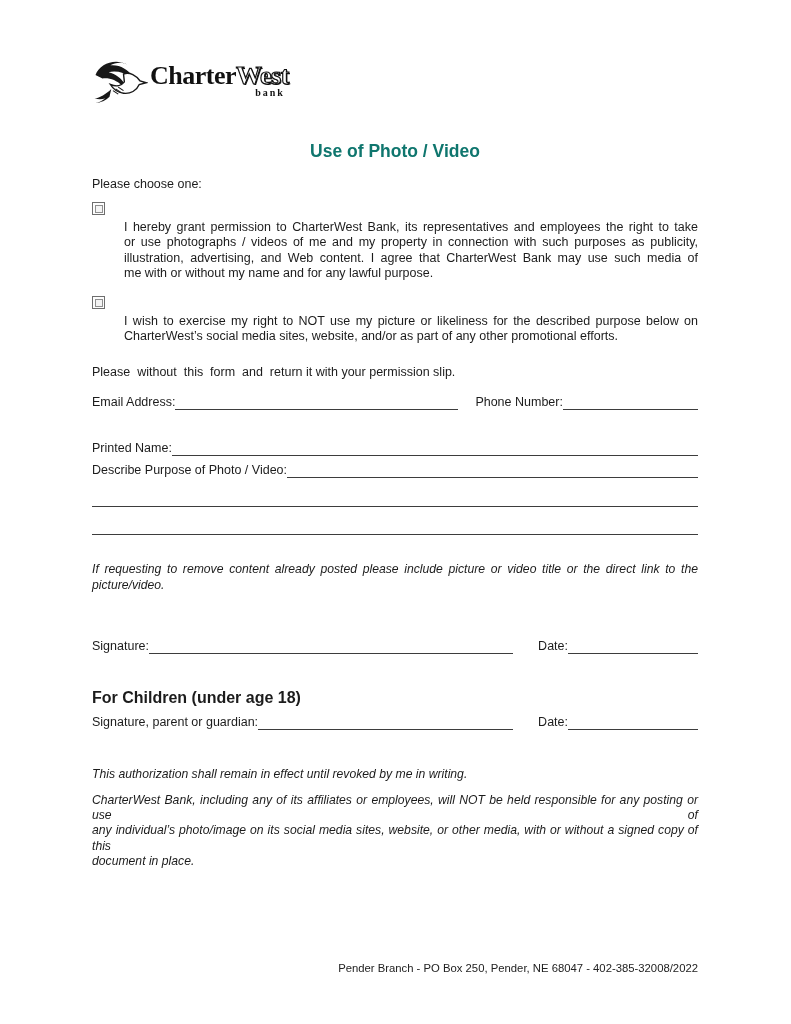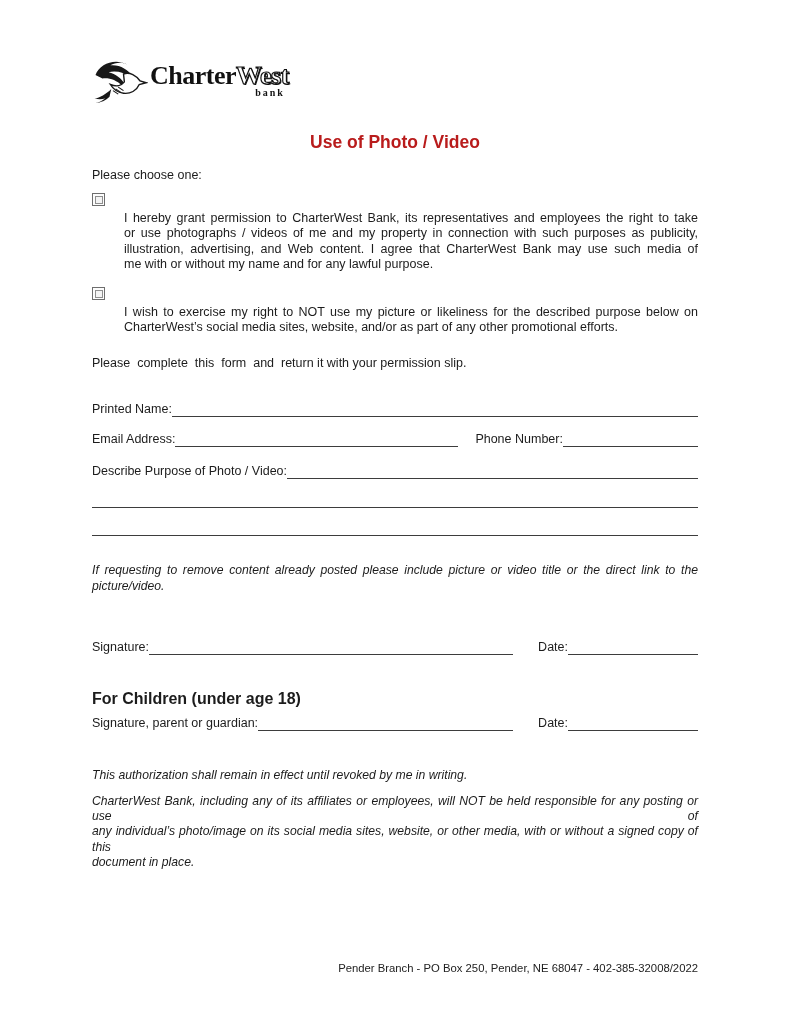--- a/index.html
+++ b/index.html
@@ -14,21 +14,21 @@
 
   
   .logo { margin-top:55px; height:52px; display:flex; align-items:flex-start; }
   .logo svg { display:block; margin-top:2px; }
   .logo-text { margin-left:2px; margin-top:8px; font-family:"Liberation Serif","DejaVu Serif",serif; font-weight:bold; }
   .logo-line { font-size:26px; line-height:26px; letter-spacing:-0.5px; white-space:nowrap; }
   .charter { color:#111; }
   .west { color:#ffffff; -webkit-text-stroke:1.2px #111; text-shadow:1px 1px 0 #111; }
   .bank { font-size:10px; line-height:10px; text-align:right; padding-right:4px; letter-spacing:2px; color:#111; margin-top:-1px; }
 
-  .title { margin-top:25px; text-align:center; font-weight:bold; font-size:17.5px; line-height:21px; color:#b91c1c; }
+  .title { margin-top:34px; text-align:center; font-weight:bold; font-size:17.5px; line-height:21px; color:#0f766e; }
 
   .intro { margin-top:15px; }
 
   .choice { margin-top:9px; display:flex; }
   .choice + .choice { margin-top:14px; }
   .cbx { width:13px; height:13px; border:1.5px solid #6e6e6e; margin-top:1px; flex:none; background:#fdfdfd; box-sizing:border-box; padding:1.5px; }
   .cbx-inner { width:100%; height:100%; border:1.2px solid #8f8f8f; box-sizing:border-box; background:#f4f4f4; }
   .choice-text { margin-left:19px; flex:1;margin-top:19px; }
   .pline { line-height:15.3px; }
   .jl { text-align:justify; text-align-last:justify; }
@@ -39,21 +39,21 @@
   .frow .lbl { white-space:nowrap; line-height:16px; }
   .fill { border-bottom:1.4px solid #3d3d3d; height:13px; box-sizing:border-box; }
   .grow { flex:1; }
   .w-email { width:283px; flex:none; }
   .ml-phone { margin-left:17px; }
   .w-date { width:130px; flex:none; }
   .ml-date { margin-left:25px; }
 
   .r-printed { margin-top:29px; }
   .r-email { margin-top:13px; }
-  .r-purpose { margin-top:15px; }
+  .r-purpose { margin-top:5px; }
 
   .hline { border-bottom:1.5px solid #3d3d3d; height:0; }
   .hline1 { margin-top:28px; }
   .hline2 { margin-top:27.5px; }
 
   .italic { font-style:italic; font-size:12.2px; }
   .remove-note { margin-top:27px; }
   .r-sig { margin-top:44px; }
   .children-heading { margin-top:36px; font-weight:bold; font-size:16px; }
   .r-parent { margin-top:8px; }
@@ -104,31 +104,31 @@
     <div class="choice">
       <div class="cbx">
           <div class="cbx-inner"></div>
         </div>
       <div class="choice-text">
         <div class="pline jl">I wish to exercise my right to NOT use my picture or likeliness for the described purpose below on</div>
         <div class="pline">CharterWest’s social media sites, website, and/or as part of any other promotional efforts.</div>
       </div>
     </div>
 
-    <div class="instruction">Please  complete  this  form  and  return it with your permission slip.</div>
-
-    <div class="frow r-printed">
-      <span class="lbl">Printed Name:</span>
-      <div class="fill grow"></div>
-    </div>
+    <div class="instruction">Please  without  this  form  and  return it with your permission slip.</div>
 
     <div class="frow r-email">
       <span class="lbl">Email Address:</span>
       <div class="fill w-email"></div>
       <span class="lbl ml-phone">Phone Number:</span>
+      <div class="fill grow"></div>
+    </div>
+
+    <div class="frow r-printed">
+      <span class="lbl">Printed Name:</span>
       <div class="fill grow"></div>
     </div>
 
     <div class="frow r-purpose">
       <span class="lbl">Describe Purpose of Photo / Video:</span>
       <div class="fill grow"></div>
     </div>
 
     <div class="hline hline1"></div>
     <div class="hline hline2"></div>

